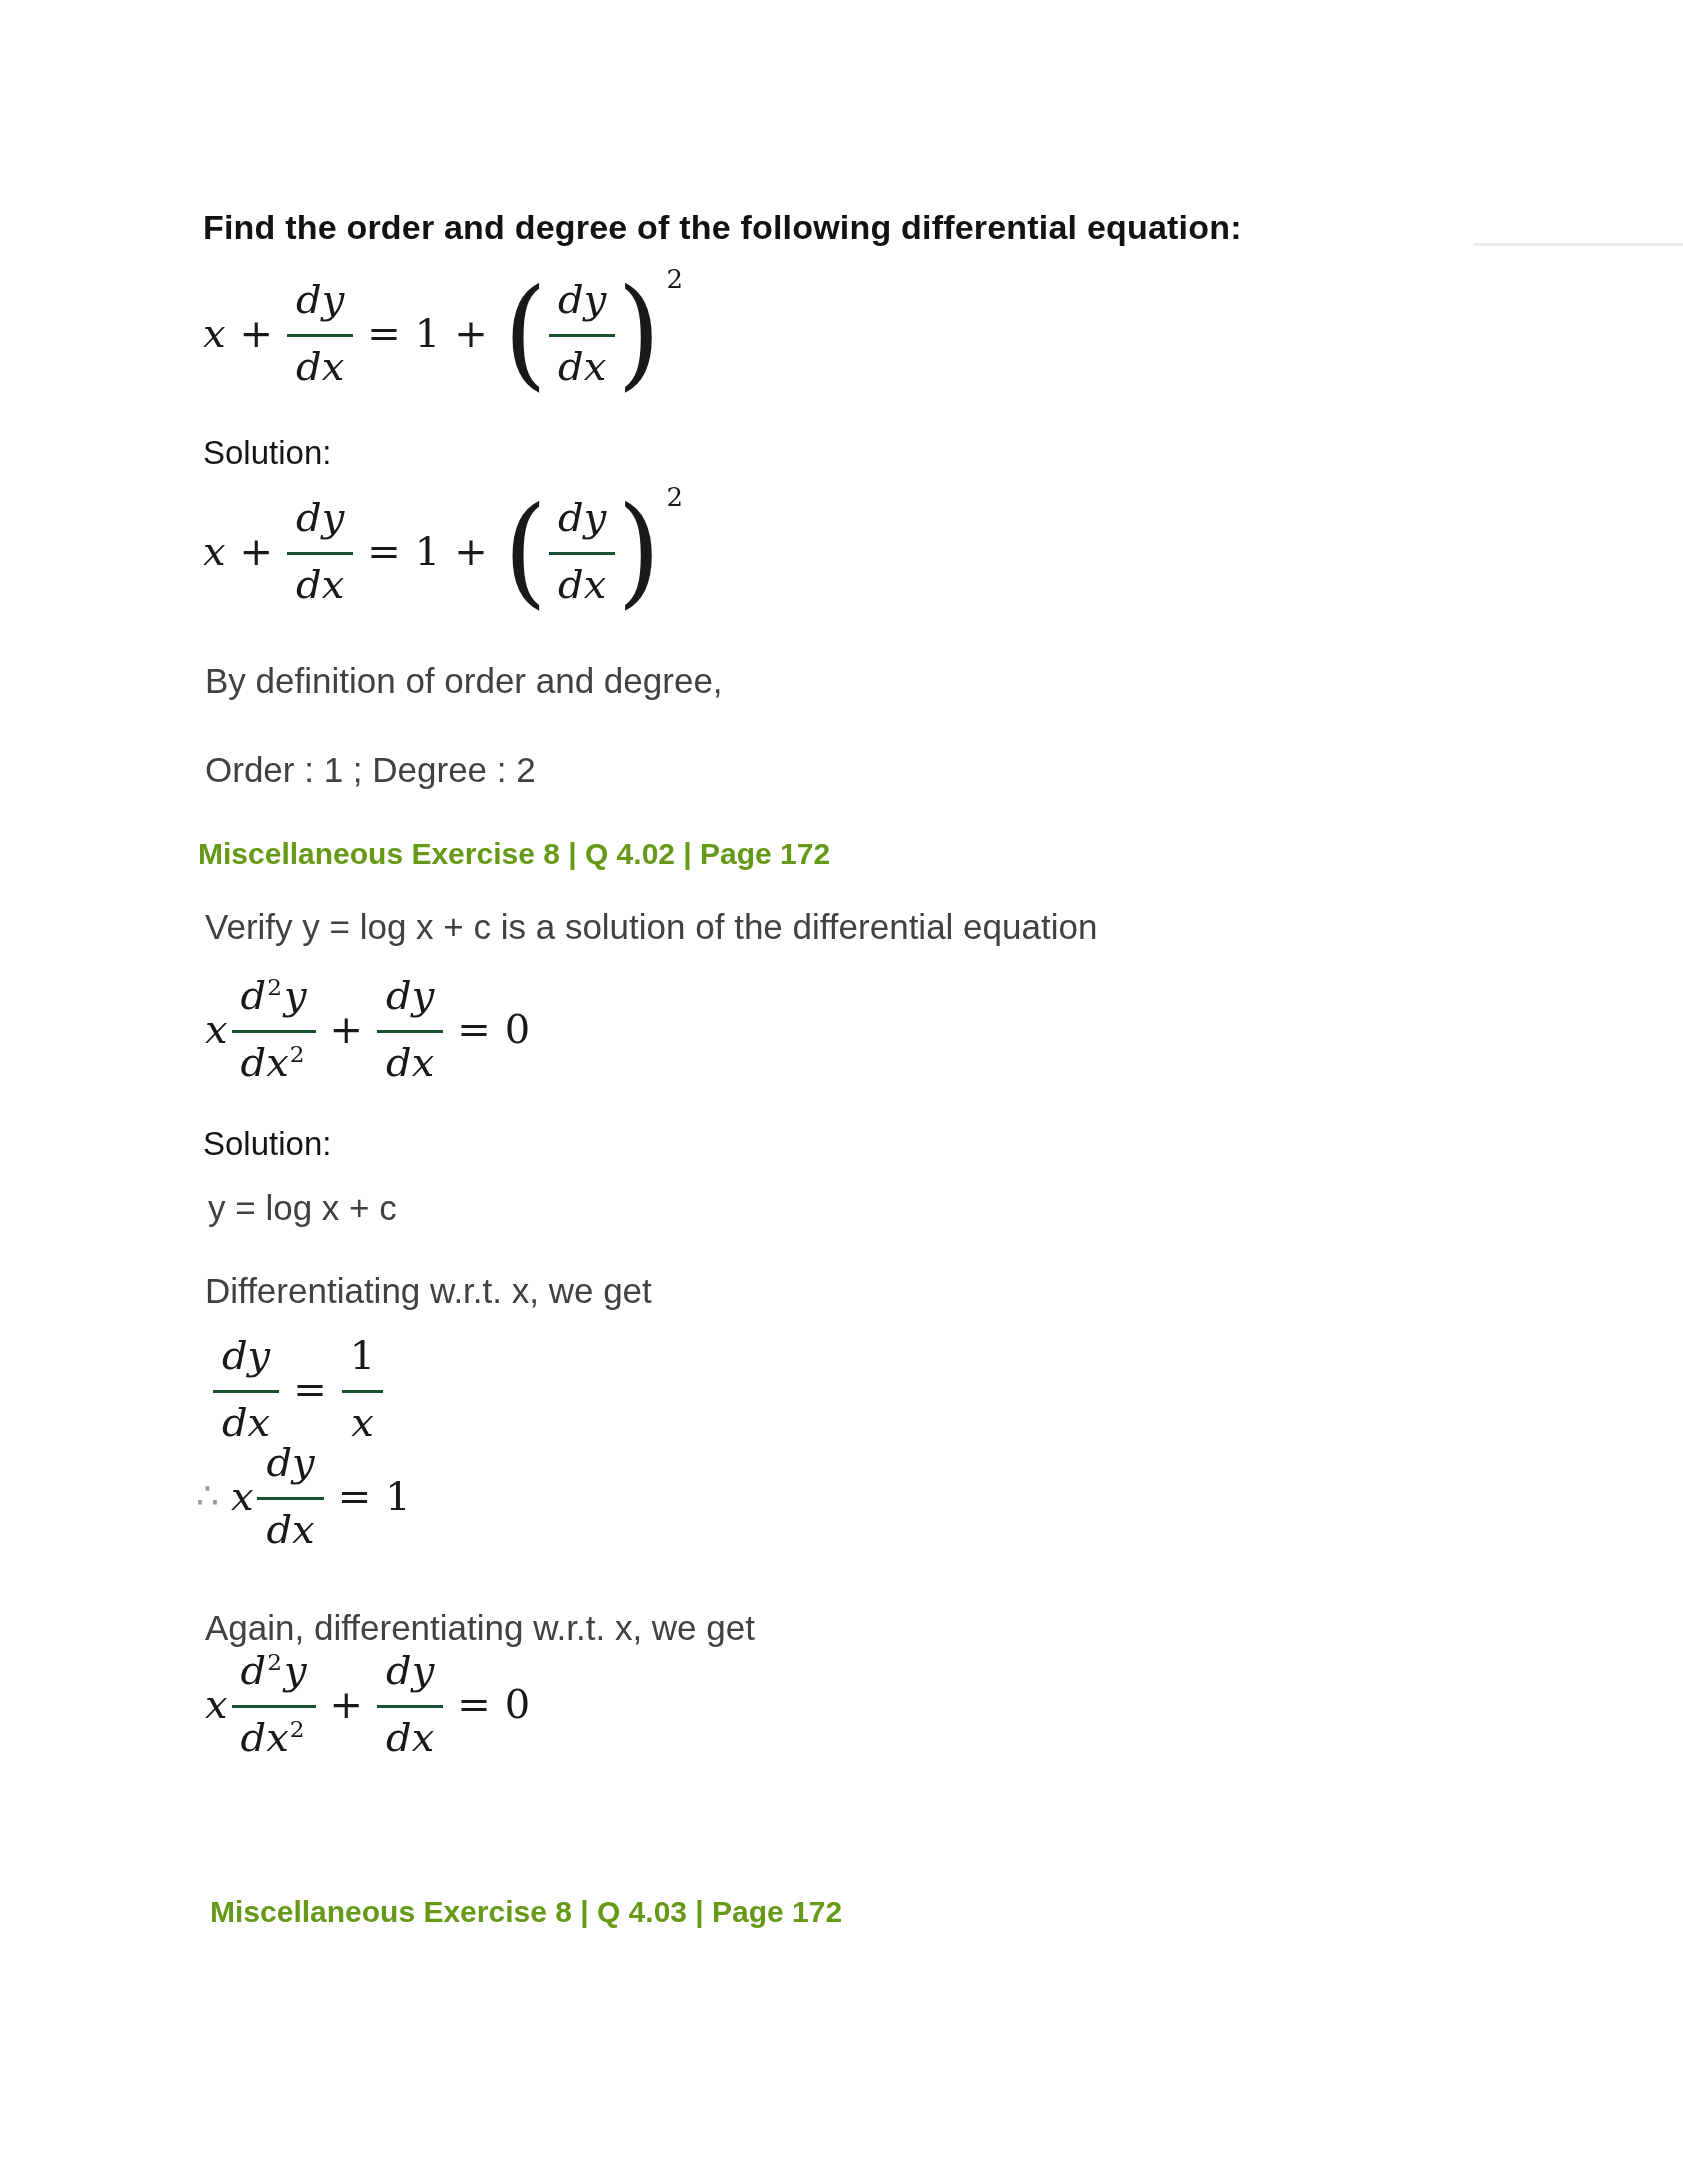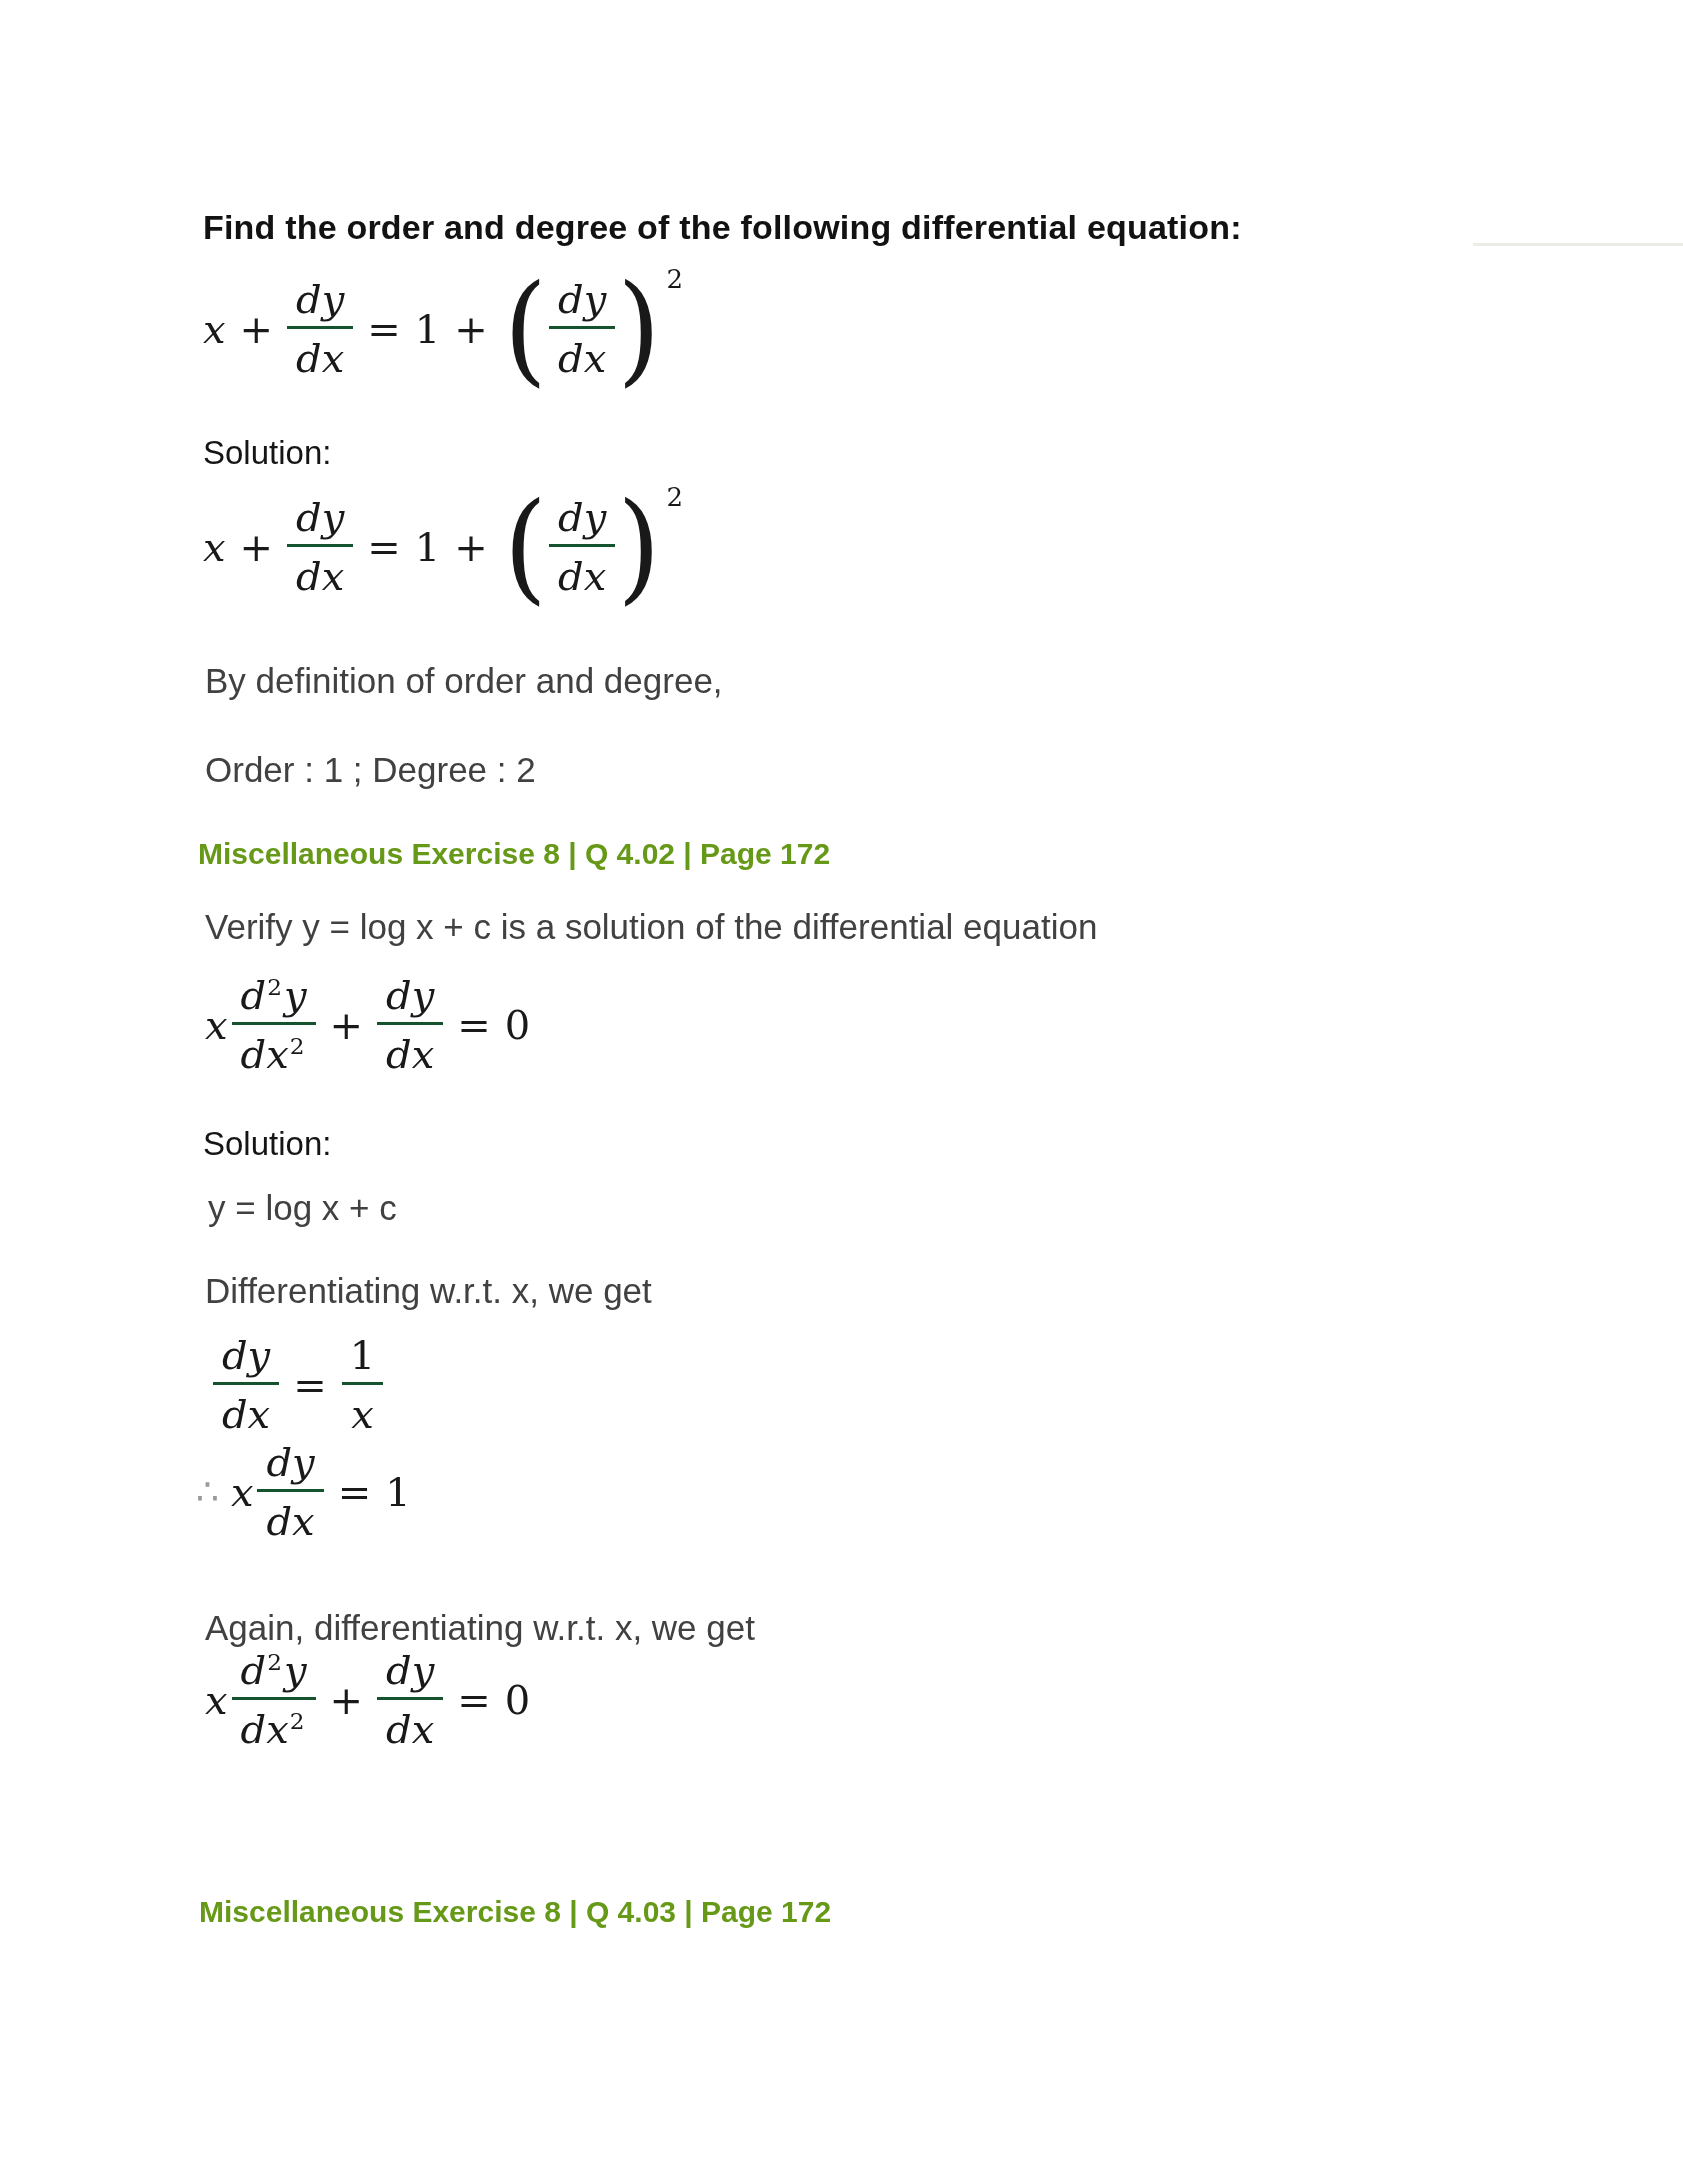--- a/index.html
+++ b/index.html
@@ -24,21 +24,21 @@
     font-family:"DejaVu Serif","Liberation Serif",serif;
     font-size:40px; color:#191919;
     display:inline-flex; align-items:center;
     font-style:italic; line-height:1.1;
   }
   .mi  { font-style:italic; }
   .mo  { font-style:normal; margin:0 14px; }
   .mn  { font-style:normal; }
   .tight { margin-right:4px; }
   .frac { display:inline-flex; flex-direction:column; align-items:center; text-align:center; }
-  .num { padding:0 9px 5px; }
+  .num { padding:0 9px 13px; }
   .den { border-top:3px solid #14532d; padding:7px 9px 0; }
   .ssup{ font-size:0.58em; font-style:normal; position:relative; top:-0.62em; margin:0 2px 0 1px; }
   .bigp{ font-style:normal; font-weight:300; font-size:111px; line-height:0.9; transform:scaleY(1.08); margin:0 2px; }
   .psup{ font-style:normal; font-size:26px; align-self:flex-start; margin-top:-12px; margin-left:4px; }
   .thm-math { font-style:normal; color:#9a9a9a; font-size:36px; margin-right:12px; }
 
   .divider-line { position:absolute; left:1473px; top:243px; width:210px; height:3px; background:#ebebe8; }
 </style>
 </head>
 <body>
@@ -152,16 +152,16 @@
     <span class="mo">+</span>
     <span class="frac">
       <span class="num mi">dy</span>
       <span class="den mi">dx</span>
     </span>
     <span class="mo">=</span>
     <span class="mn">0</span>
   </div>
 
 
-  <div class="abs green-link" style="left:199px; top:1895px;">Miscellaneous Exercise 8 | Q 4.03 | Page 172</div>
+  <div class="abs green-link" style="left:210px; top:1895px;">Miscellaneous Exercise 8 | Q 4.03 | Page 172</div>
 
 </div>
 
 
 </body></html>

